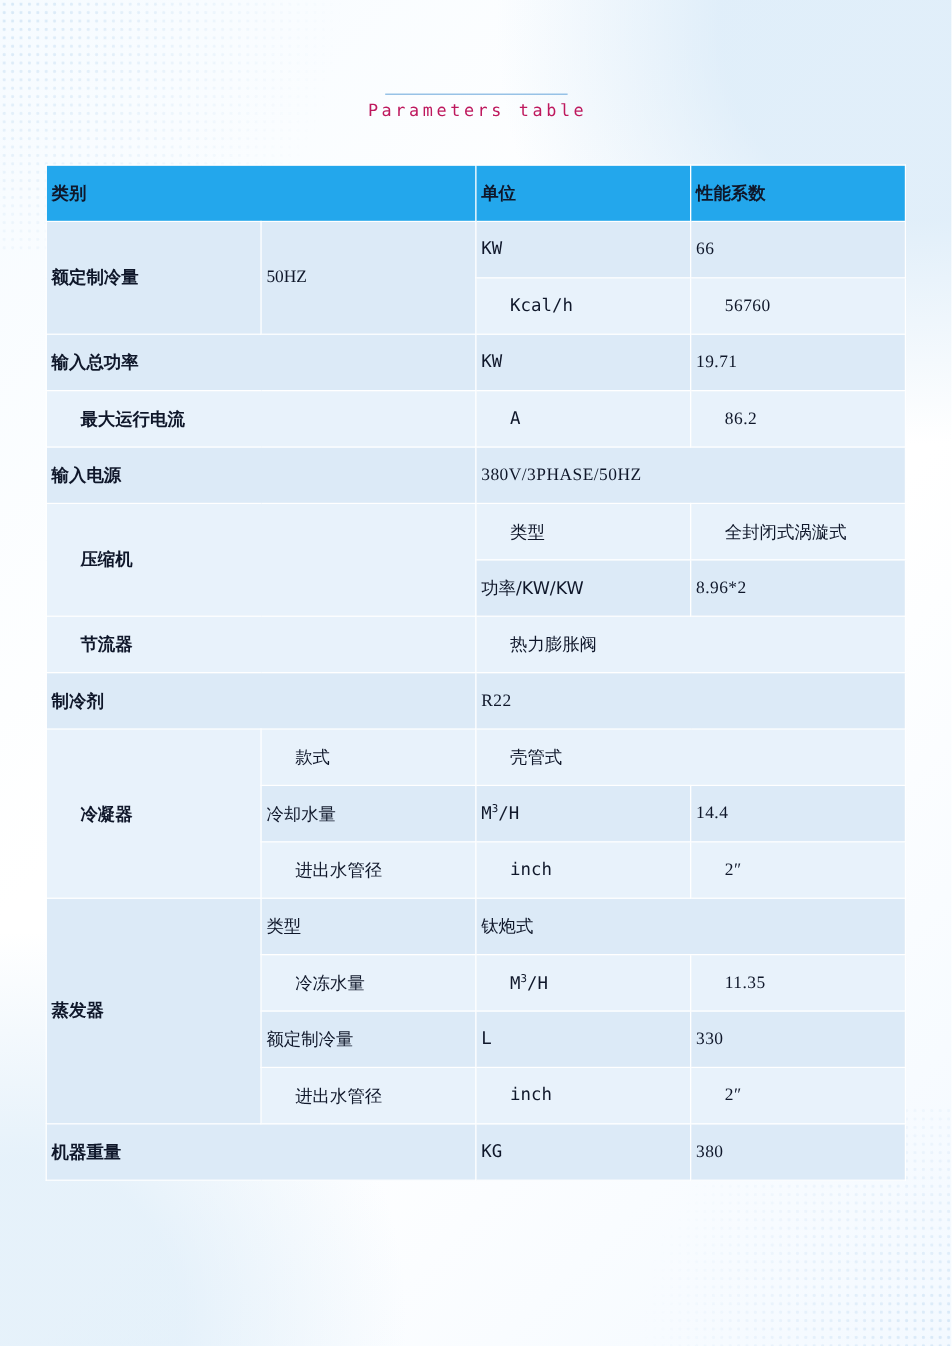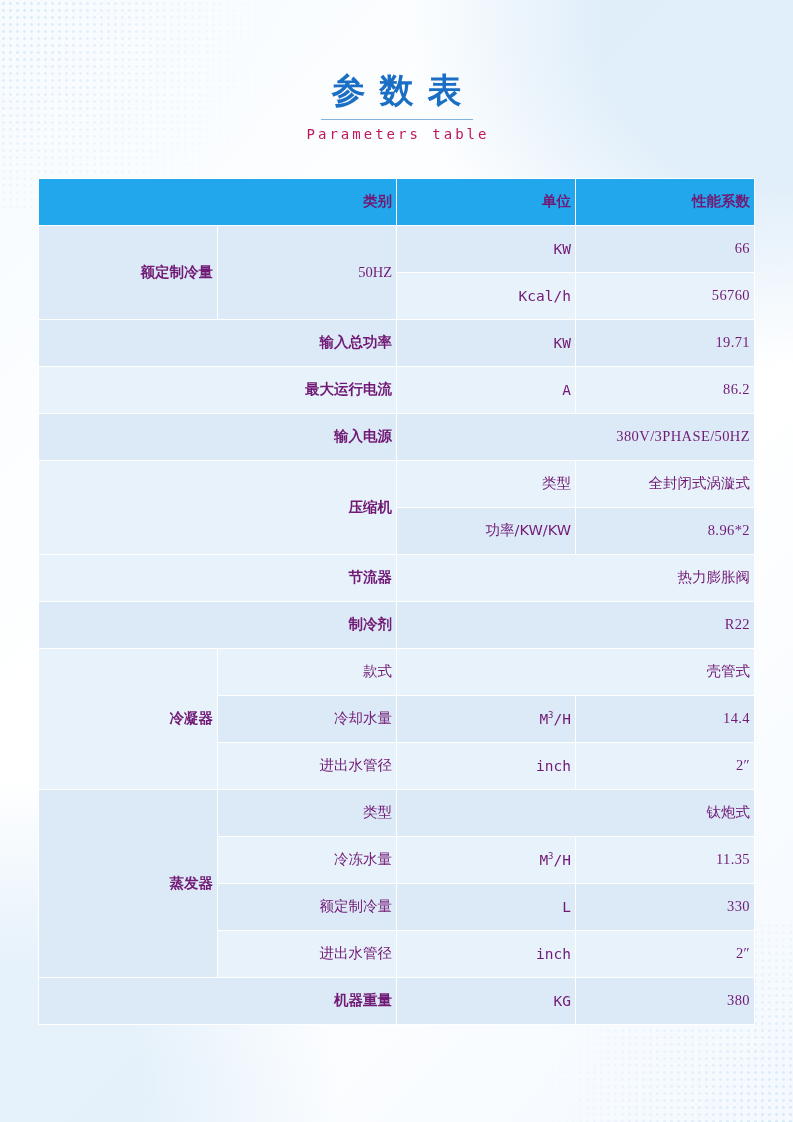--- a/index.html
+++ b/index.html
@@ -87,24 +87,24 @@
     width: 716px;
     table-layout: fixed;
   }
   table.params col.c1 { width: 179px; }
   table.params col.c2 { width: 179px; }
   table.params col.c3 { width: 179px; }
   table.params col.c4 { width: 179px; }
 
   table.params td, table.params th {
     border: 1px solid #ffffff;
-    text-align: right;
+    text-align: left;
     vertical-align: middle;
     font-size: 14.5px;
-    color: #701a75;
+    color: #0f172a;
     padding: 0 4px;
     height: 47px;
     box-sizing: border-box;
   }
   thead th {
     background: #23a7ec;
     color: #ffffff;
     font-weight: 700;
     font-size: 15.5px;
     height: 46px;
@@ -144,21 +144,20 @@
   sup { font-size: 9px; vertical-align: super; }
 </style>
 </head>
 <body>
 
 <div class="page-bg"></div>
 
 <div class="content">
 
   <div class="title-block">
-    <div class="title-cn">参数表</div>
     <div class="title-rule"></div>
     <div class="title-en">Parameters table</div>
   </div>
 
   <table class="params">
     <colgroup>
       <col class="c1">
         <col class="c2">
         <col class="c3">
         <col class="c4">

